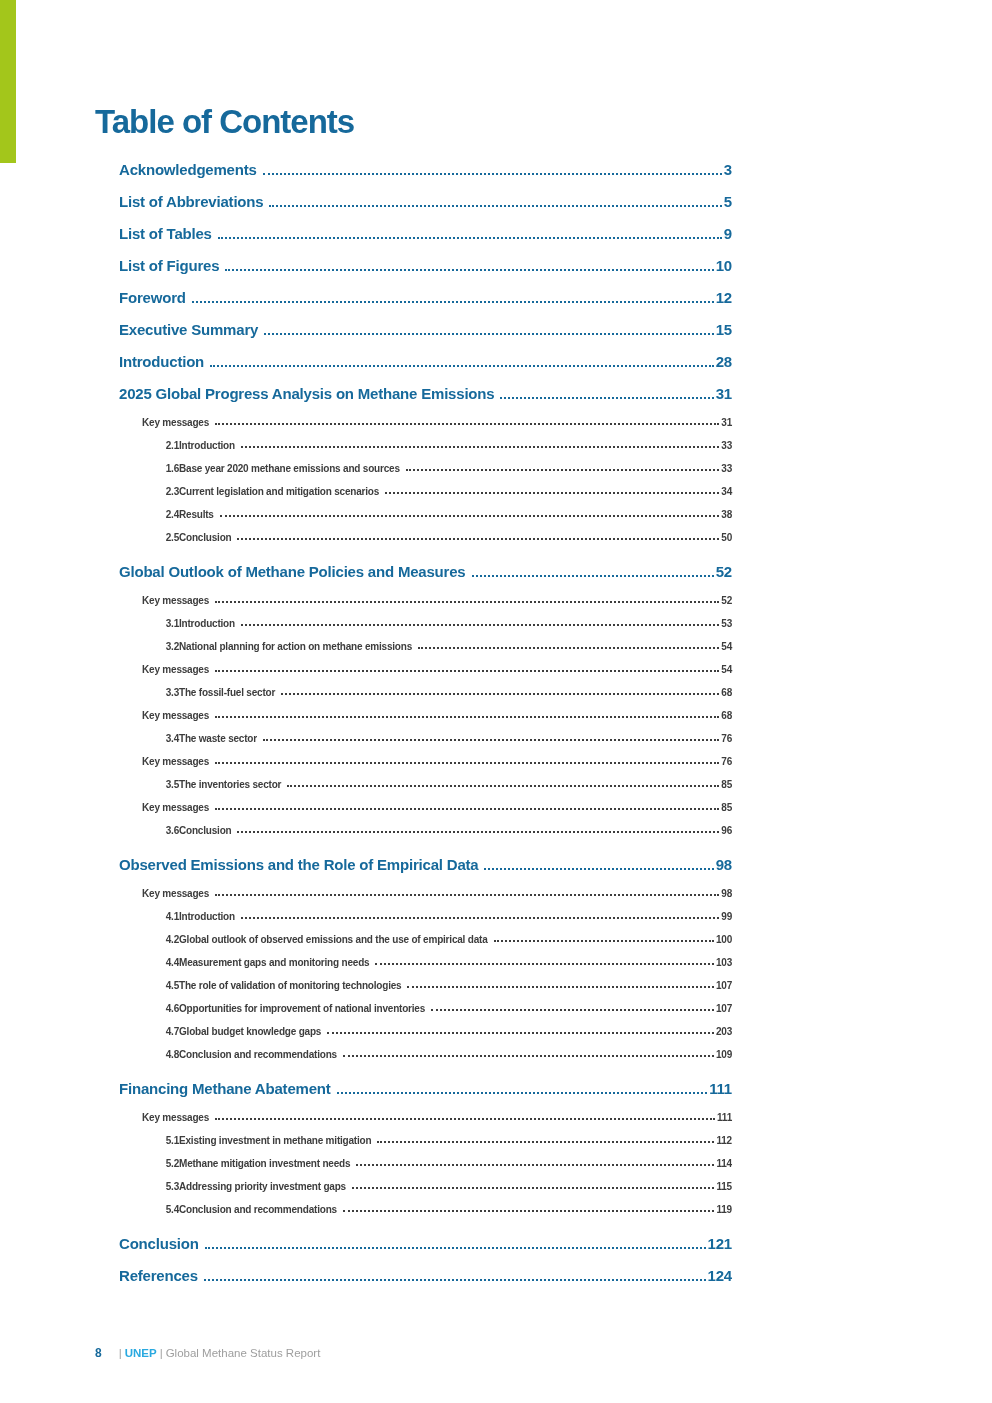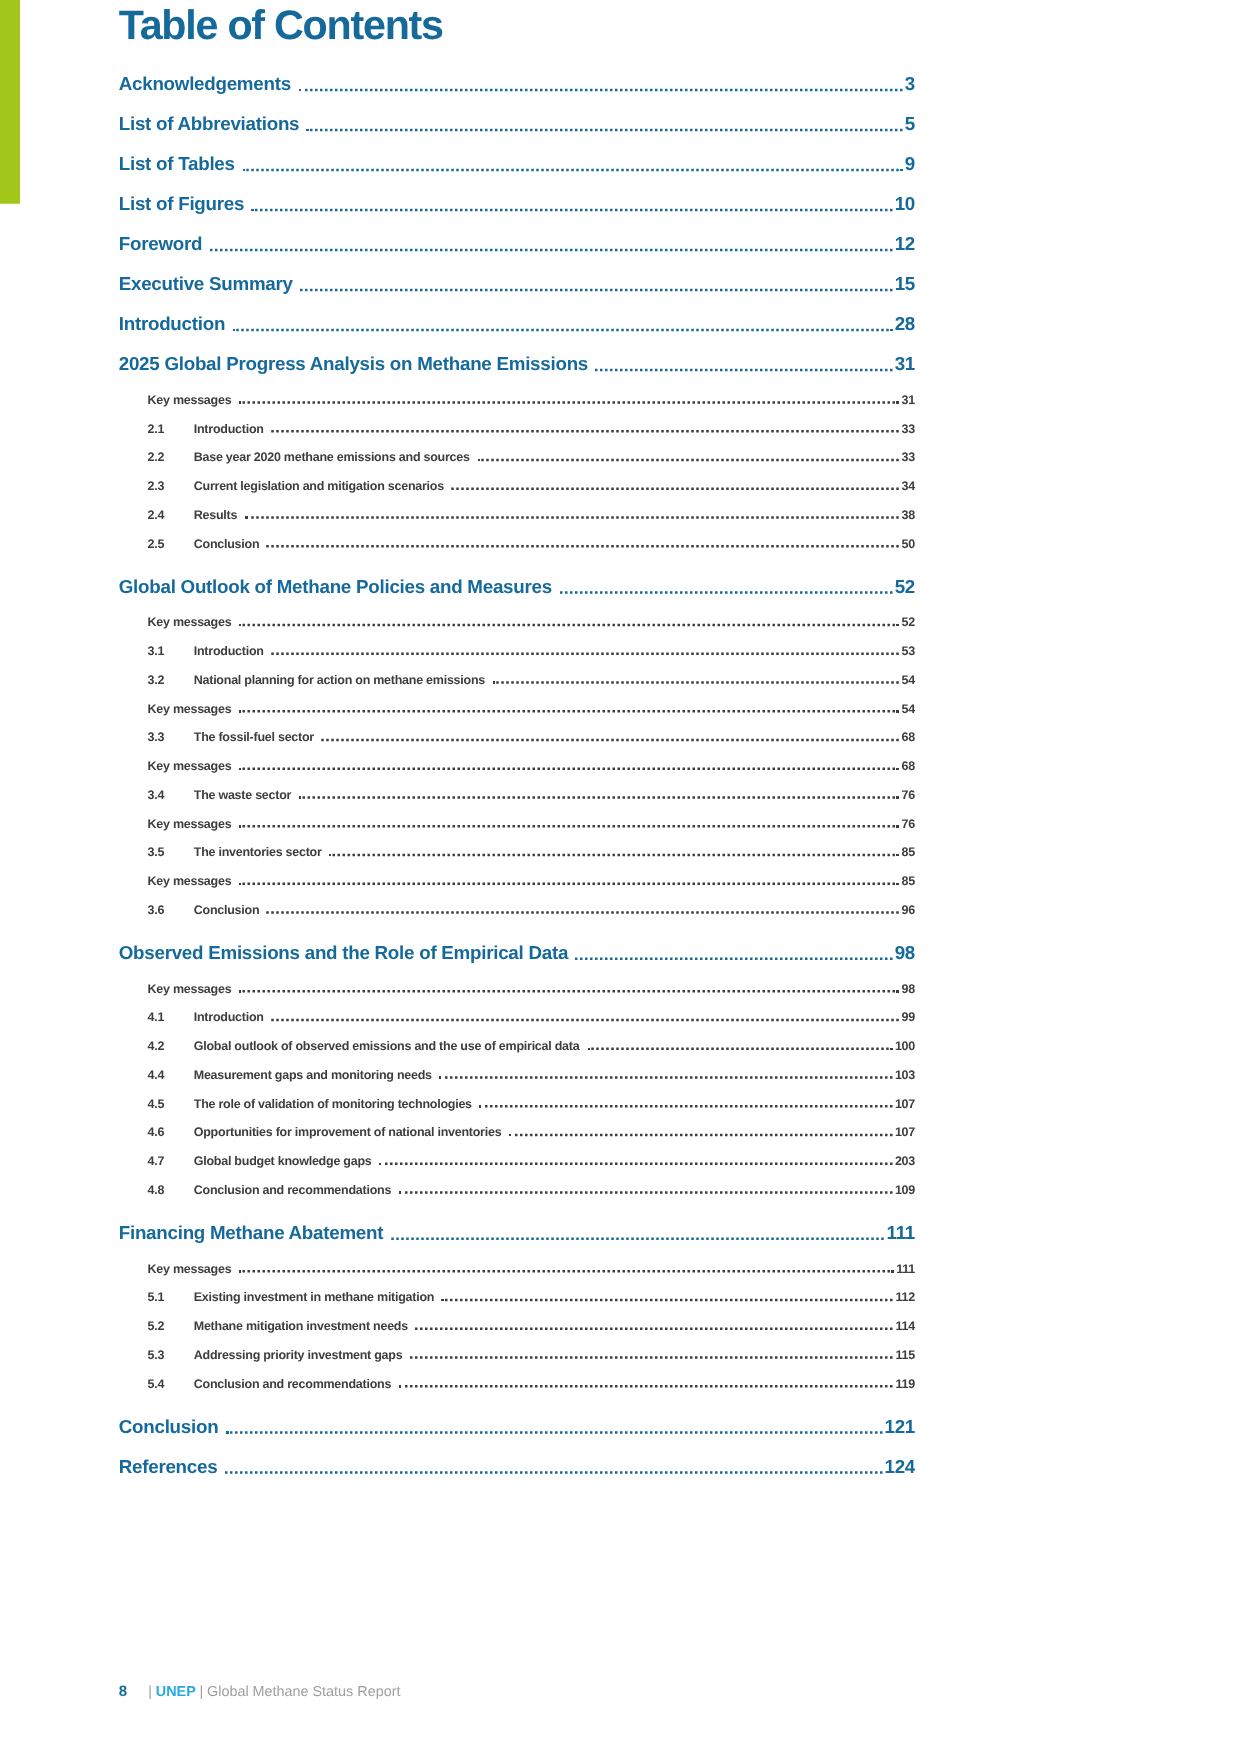--- a/index.html
+++ b/index.html
@@ -16,43 +16,43 @@
     overflow:hidden;
   }
   .accent-bar{
     position:absolute;left:0;top:0;width:16px;height:163px;
     background:var(--green);
   }
   .content{
     position:absolute;left:95px;top:0;width:637px;
   }
   .title{
-    margin:0;
+    margin:0;padding-top:102px;
     font-size:33px;font-weight:bold;color:var(--blue);
     letter-spacing:-1px;line-height:1.2;
   }
   .toc{margin-top:10px;}
   .toc-row{
     display:flex;align-items:flex-end;font-weight:bold;
-    box-sizing:border-box;letter-spacing:-0.2px;white-space:nowrap;
+    box-sizing:border-box;letter-spacing:-0.2px;white-space:nowrap;margin-left:24px;
   }
   .toc-row[data-type="chapter"]{
     height:32px;padding-bottom:6px;font-size:15px;color:var(--blue);
   }
   .toc-row[data-type="key"],
   .toc-row[data-type="num"]{
     height:23px;padding-bottom:3px;font-size:10px;color:var(--gray-text);
     padding-left:23px;
   }
   .toc-row[data-type="num"] + .toc-row[data-type="chapter"],
   .toc-row[data-type="key"] + .toc-row[data-type="chapter"]{
     margin-top:8px;
   }
   .toc-row .num{flex:none;display:none;}
-  .toc-row[data-type="num"] .num{display:block;width:37px;}
+  .toc-row[data-type="num"] .num{display:block;width:37px;text-align:right;}
   .toc-row .label{flex:none;}
   .toc-row .dots{
     flex:1;min-width:12px;
     border-bottom:2.5px dotted currentColor;
     margin:0 2px 3px 6px;
   }
   .toc-row .pagenum{flex:none;}
   .footer{
     position:absolute;left:95px;top:1346px;width:820px;
     display:flex;align-items:baseline;
@@ -139,21 +139,21 @@
       </div>
 
       <div class="toc-row" data-type="num">
         <span class="num">2.1</span>
         <span class="label">Introduction</span>
         <span class="dots"></span>
         <span class="pagenum">33</span>
       </div>
 
       <div class="toc-row" data-type="num">
-        <span class="num">2.2</span>
+        <span class="num">1.6</span>
         <span class="label">Base year 2020 methane emissions and sources</span>
         <span class="dots"></span>
         <span class="pagenum">33</span>
       </div>
 
       <div class="toc-row" data-type="num">
         <span class="num">2.3</span>
         <span class="label">Current legislation and mitigation scenarios</span>
         <span class="dots"></span>
         <span class="pagenum">34</span>

